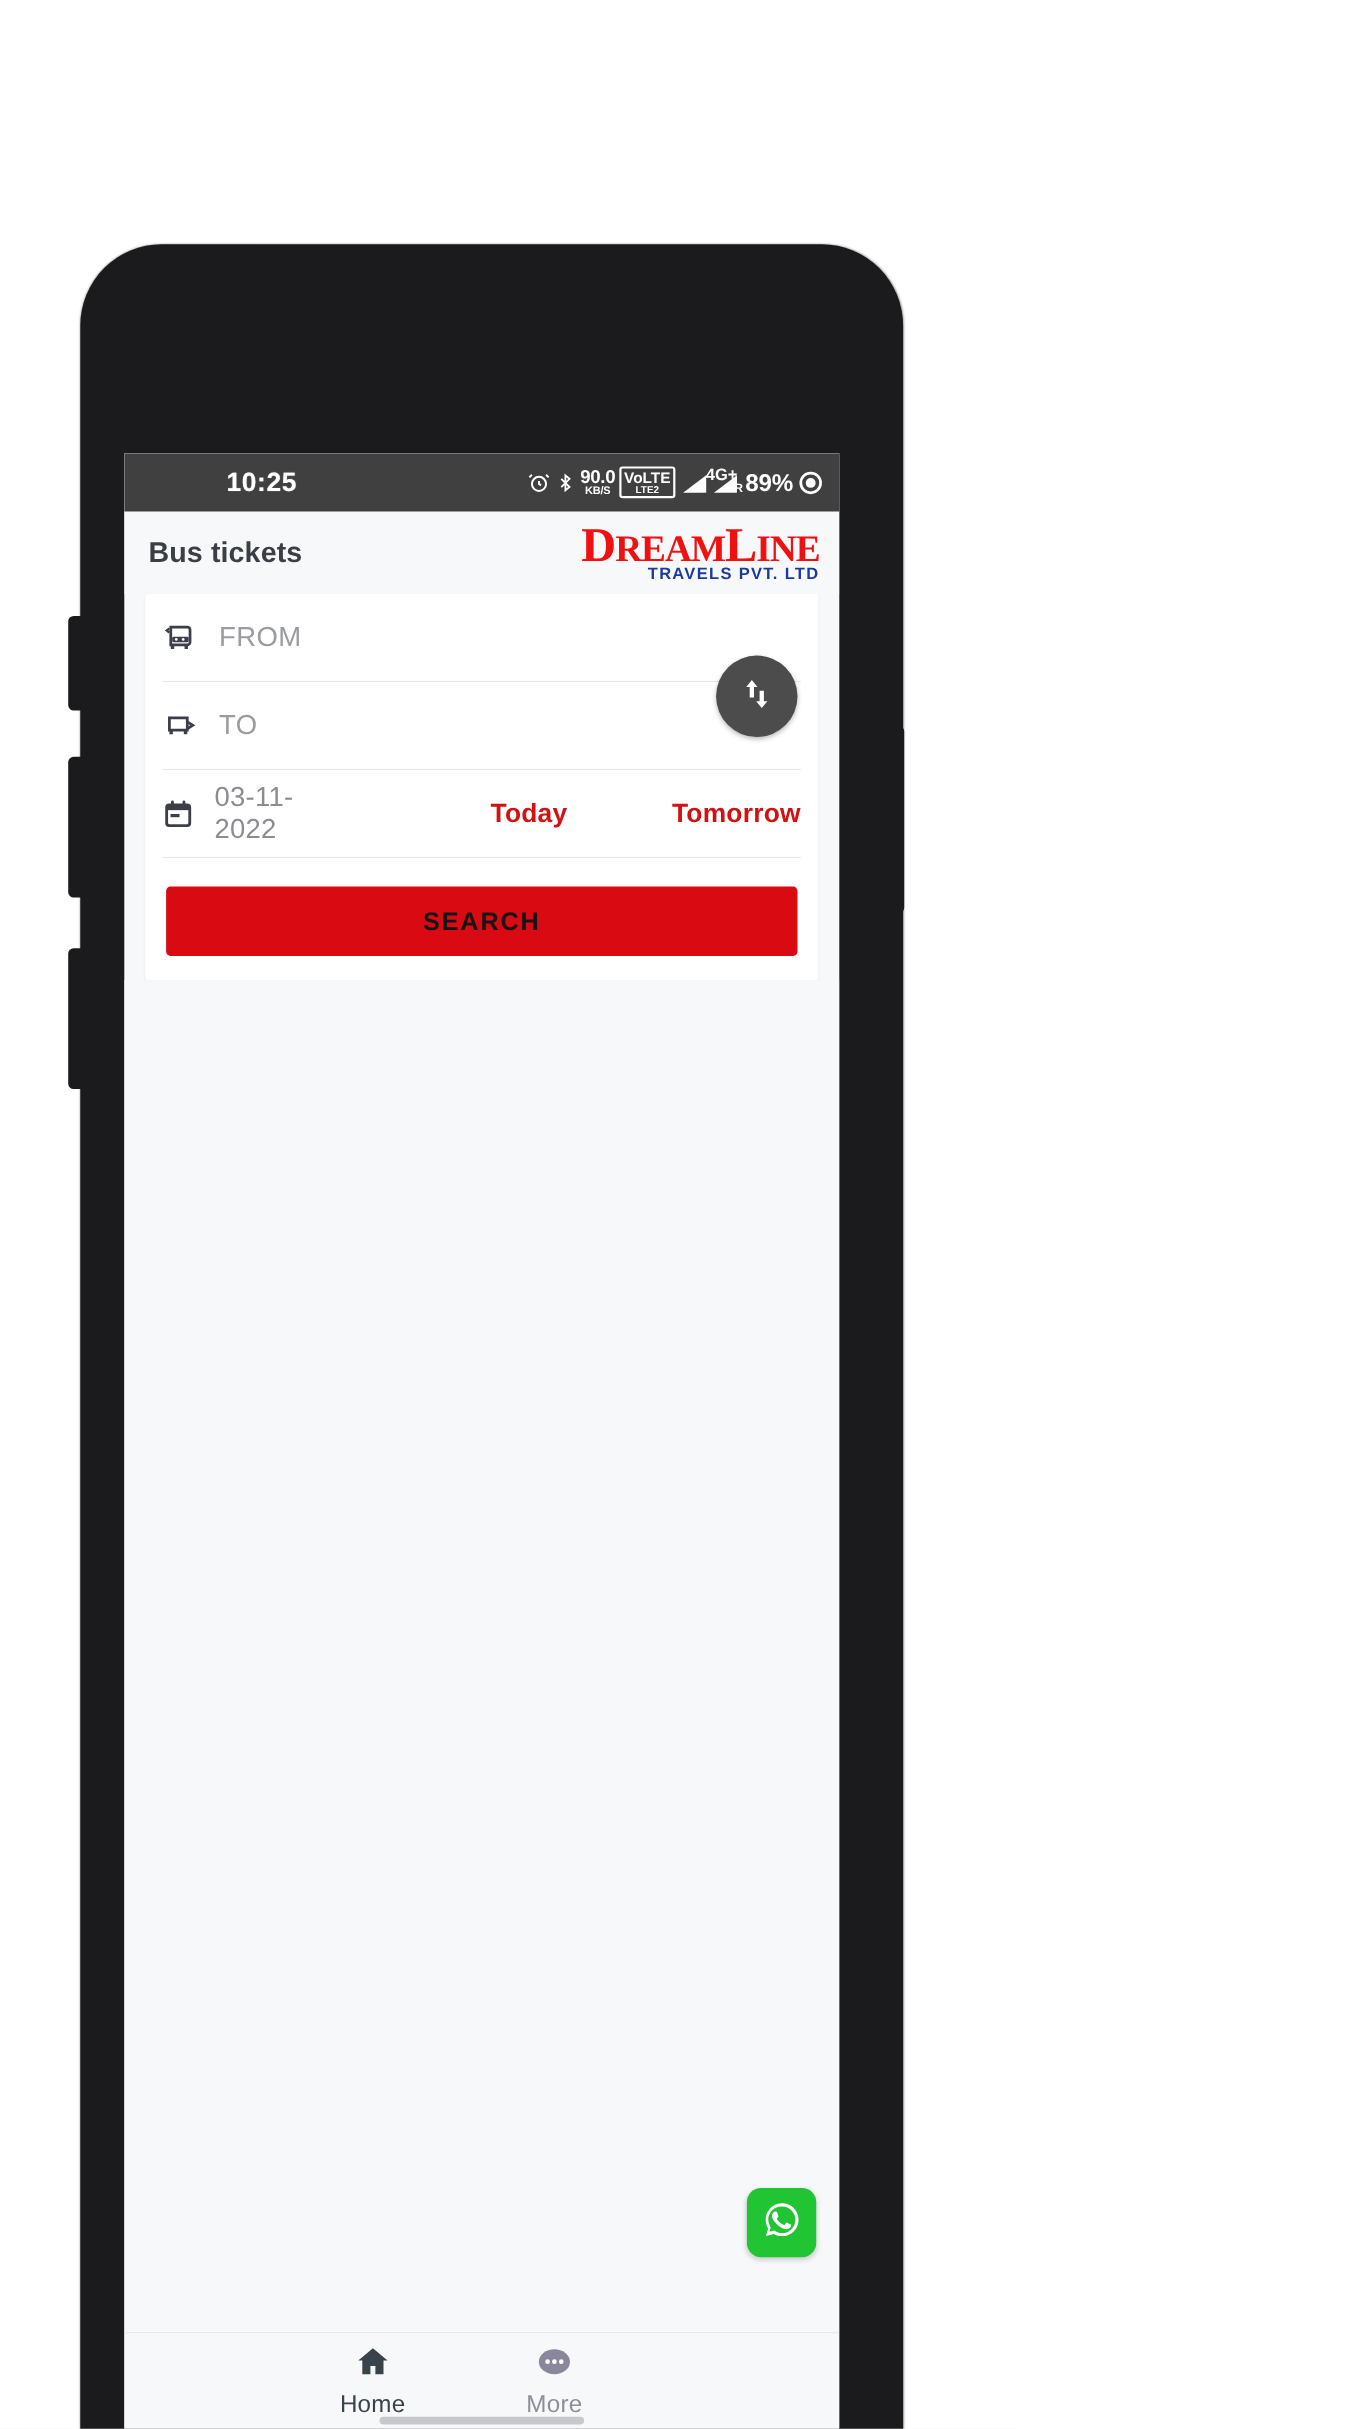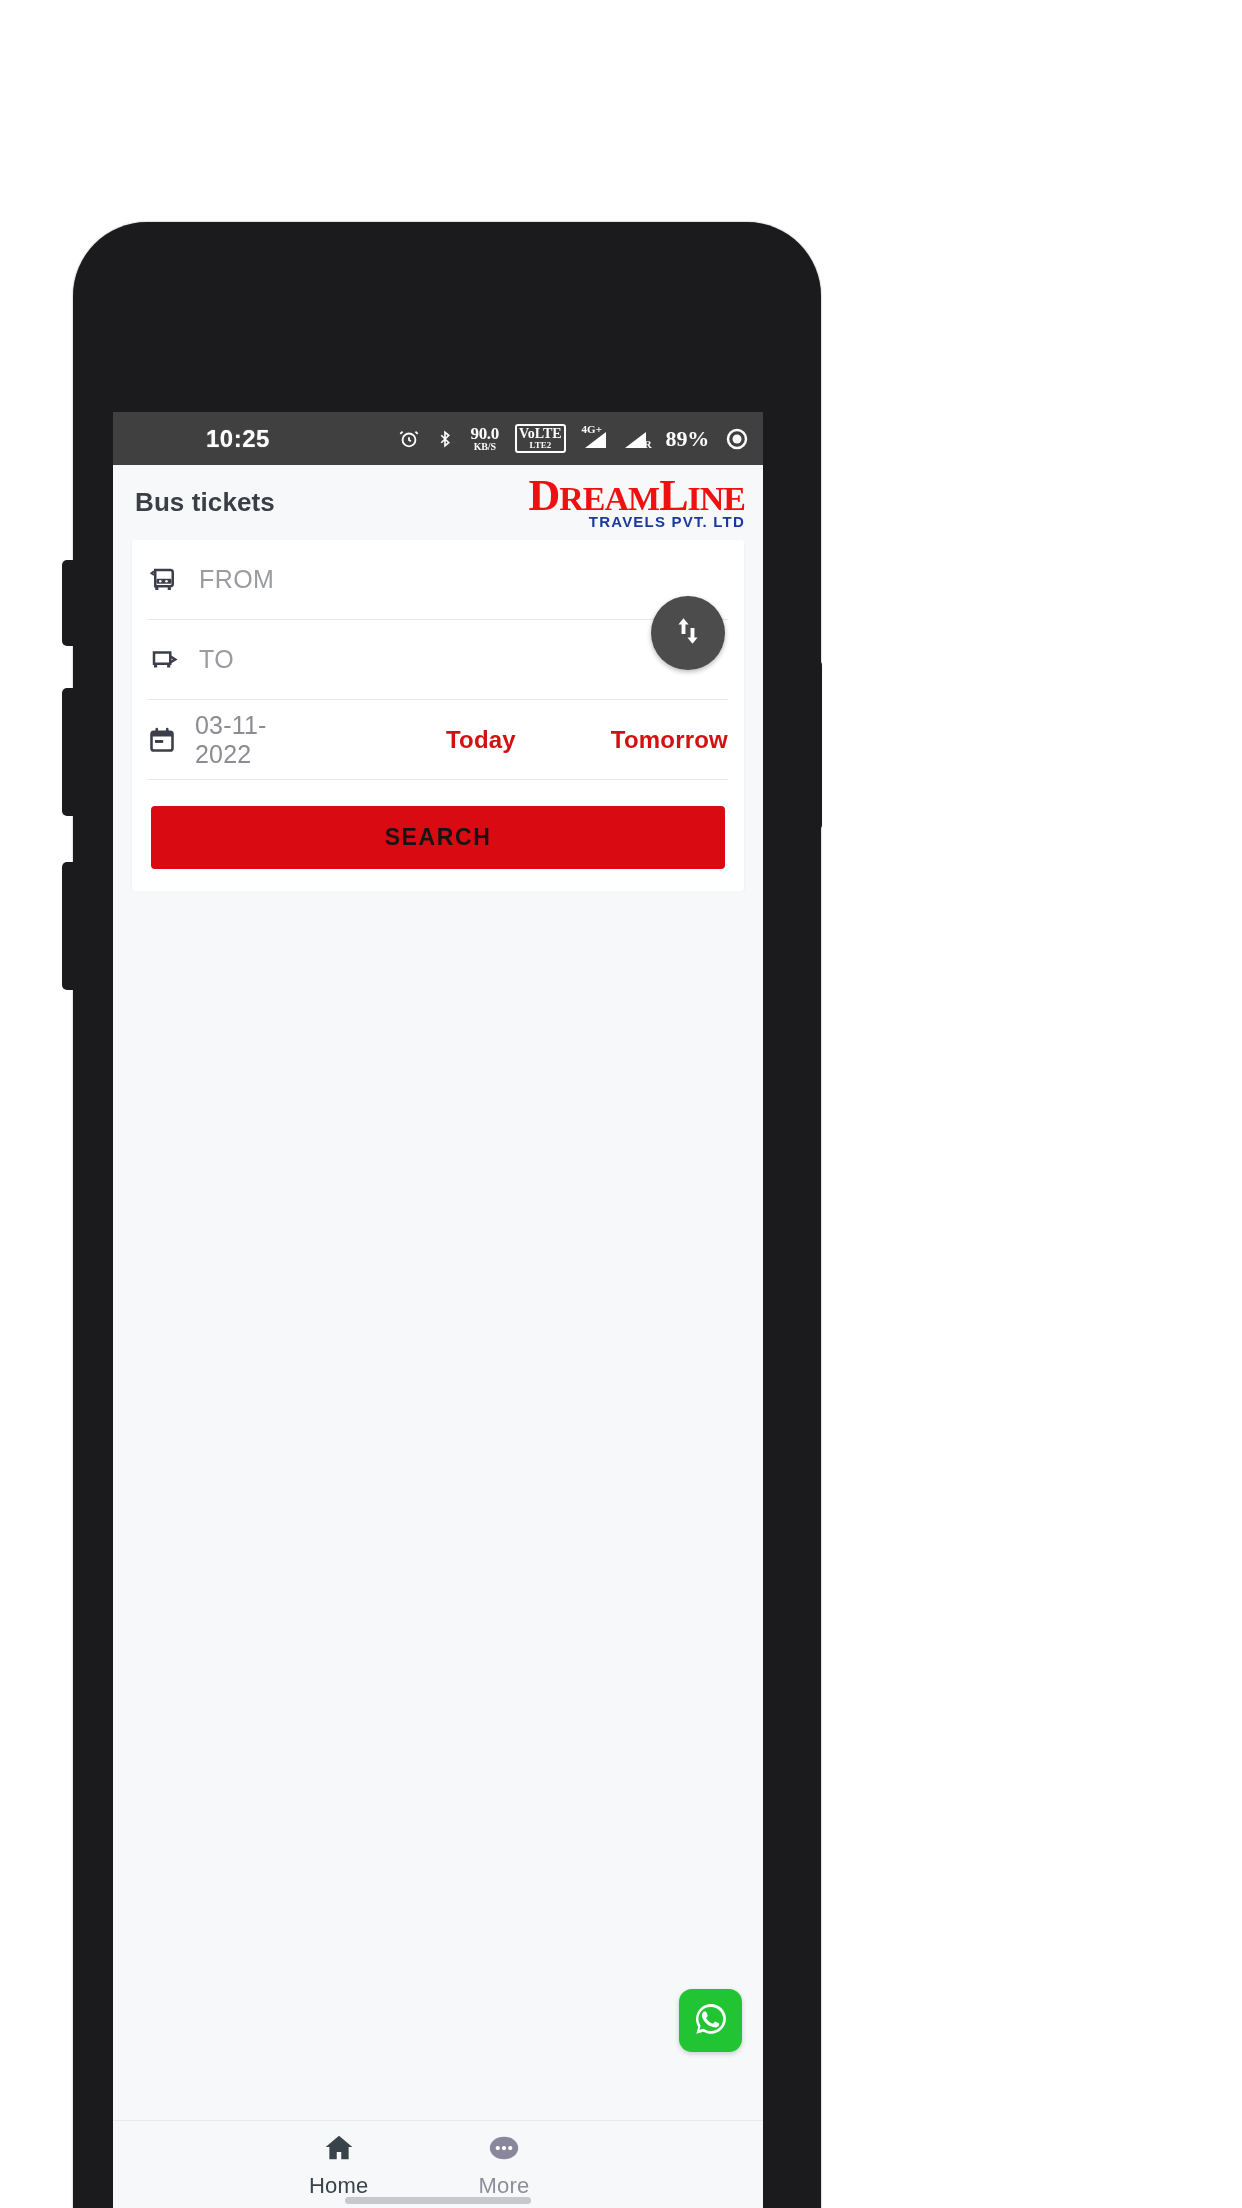--- a/index.html
+++ b/index.html
@@ -50,41 +50,41 @@
   }
   .sb-time {
     position: absolute; left: 93px;
     font-size: 24px; font-weight: 700;
     letter-spacing: .5px;
     color: #fefefe;
     text-shadow: 0 0 1px rgba(255,255,255,.6);
   }
   .sb-right {
     position: absolute; right: 14px;
-    display: flex; align-items: center; gap: 16px; font-family: Liberation Serif, serif;
+    display: flex; align-items: center; gap: 4px;
   }
   .sb-ico { display: flex; align-items: center; color: #fdfdfd; }
   .sb-ico svg { display: block; }
   .sb-speed {
     display: flex; flex-direction: column; align-items: center;
     line-height: 1; color: #fdfdfd;
   }
   .sb-speed .v { font-size: 17px; font-weight: 700; letter-spacing: -.3px; }
   .sb-speed .u { font-size: 10px; font-weight: 700; letter-spacing: -.2px; }
   .sb-volte {
     border: 2px solid #fdfdfd; border-radius: 3px;
     padding: 1px 2px; display: flex; flex-direction: column;
     align-items: center; line-height: 1; color: #fdfdfd;
   }
   .sb-volte .r1 { font-size: 14px; font-weight: 700; }
   .sb-volte .r2 { font-size: 9px; font-weight: 700; }
   .sb-sig { position: relative; display: flex; align-items: flex-end; }
   .sb-sig .gl {
-    position: absolute; top: -5px; left: 0;
-    font-size: 11px; font-weight: 700; color: #fdfdfd; white-space: nowrap;
+    position: absolute; top: -5px; left: 24px;
+    font-size: 15px; font-weight: 700; color: #fdfdfd; white-space: nowrap;
   }
   .sb-sig .rl {
     position: absolute; bottom: 0px; right: -2px;
     font-size: 11px; font-weight: 700; color: #fdfdfd;
   }
   .sb-batt { font-size: 22px; font-weight: 700; color: #fdfdfd; letter-spacing: -.2px; }
 
   
   .appbar {
     height: 75px;

